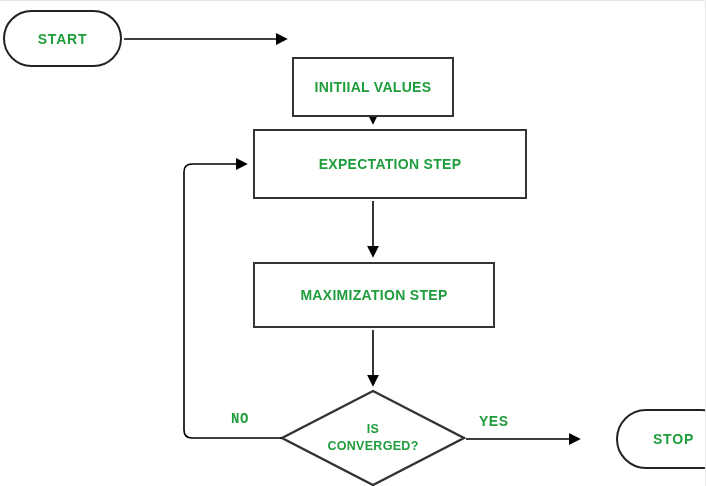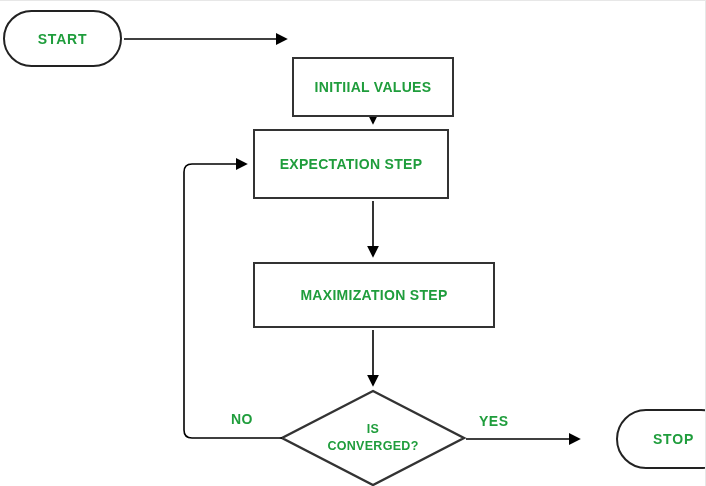--- a/index.html
+++ b/index.html
@@ -52,40 +52,40 @@
     letter-spacing: 0.8px;
     justify-content: center;
   }
   .process {
     border: 2px solid var(--shape-border);
     font-size: 14px;
     letter-spacing: 0.3px;
   }
   .node-start        { left: 3px;   top: 9px;   width: 119px; height: 57px; border-radius: 29px; }
   .node-initial      { left: 292px; top: 8px;   width: 162px; height: 60px; margin-top: 48px; }
-  .node-expectation  { left: 253px; top: 128px; width: 196px; height: 70px; }
+  .node-expectation  { left: 253px; top: 128px; width: 274px; height: 70px; }
   .node-maximization { left: 253px; top: 261px; width: 242px; height: 66px; }
   .node-stop         { left: 616px; top: 408px; width: 115px; height: 60px; border-radius: 30px; }
   .node-decision {
     left: 282px; top: 389px; width: 182px; height: 95px;
     background: transparent;
     border: none;
     flex-direction: column;
     font-size: 12.5px;
     letter-spacing: 0.3px;
     line-height: 1.3;
   }
   .edge-label {
     position: absolute;
     color: var(--text-green);
     font-weight: bold;
     font-size: 14px;
     letter-spacing: 0.5px;
   }
-  .label-no  { left: 231px; top: 410px; }
+  .label-no  { left: 231px; top: 410px; font-family: Liberation Mono, monospace; }
   .label-yes { left: 479px; top: 412px; }
 </style>
 </head>
 <body>
 
 <div class="canvas">
 
   <svg class="connector-layer" width="706" height="486" viewBox="0 0 706 486" xmlns="http://www.w3.org/2000/svg">
     <defs>
       <marker id="arrowhead" viewBox="0 0 10 10" refX="8.5" refY="5" markerWidth="7.5" markerHeight="7.5" orient="auto-start-reverse">

